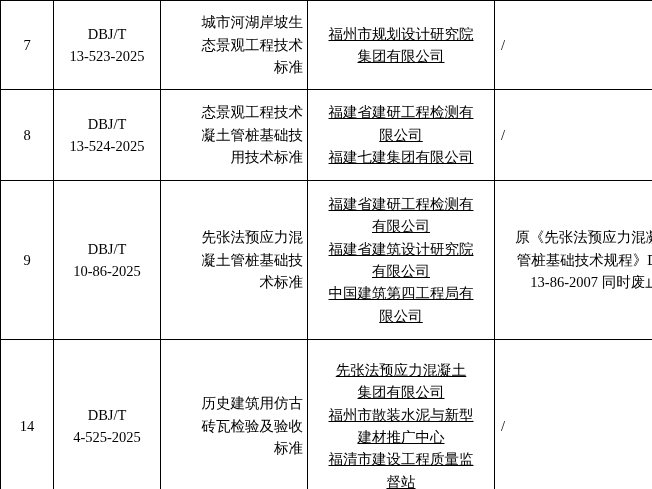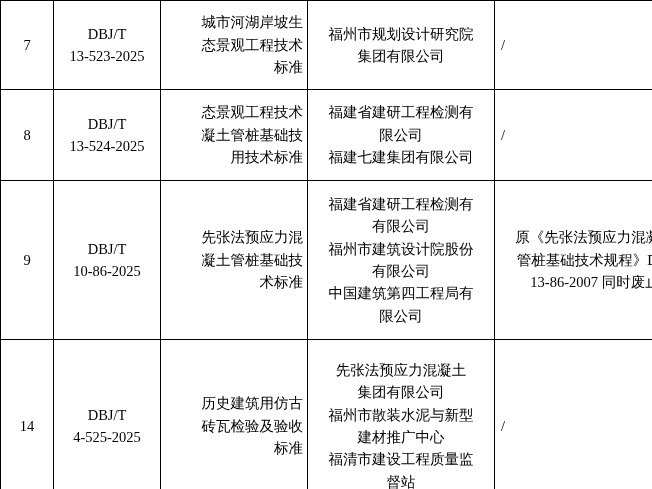--- a/index.html
+++ b/index.html
@@ -34,21 +34,21 @@
     padding: 6px 4px;
     word-break: break-all;
   }
   td.col-no    { width: 44px;  font-size: 14px; }
   td.col-code  { width: 98px;  }
   td.col-name  { width: 138px; }
   td.col-unit  { width: 178px; }
   td.col-note  { width: 190px; text-align: left; padding-left: 6px; line-height: 1.5; }
   td.col-note.dash { text-align: left; padding-left: 6px; }
   .code-line { display: block; }
-  .org-line  { display: block; }
+  .org-line  { display: block; text-decoration: underline; }
   .name-line { display: block; text-align: right; }
   .note-text { display: block; text-indent: 0; }
   .dash-mark { display: block; font-size: 14.5px; }
   
   tr.r7  td { height: 76px; }
   tr.r8  td { height: 78px; }
   tr.r9  td { height: 146px; }
   tr.r10 td { height: 160px; }
 </style>
 </head>
@@ -112,21 +112,21 @@
           <span class="code-line">10-86-2025</span>
         </td>
         <td class="col-name">
           <span class="name-line">先张法预应力混</span>
           <span class="name-line">凝土管桩基础技</span>
           <span class="name-line">术标准</span>
         </td>
         <td class="col-unit">
           <span class="org-line">福建省建研工程检测有</span>
           <span class="org-line">有限公司</span>
-          <span class="org-line">福州市建筑设计院股份</span>
+          <span class="org-line">福建省建筑设计研究院</span>
           <span class="org-line">有限公司</span>
           <span class="org-line">中国建筑第四工程局有</span>
           <span class="org-line">限公司</span>
         </td>
         <td class="col-note">
           <span class="note-text">原《先张法预应力混凝土</span>
           <span class="note-text">管桩基础技术规程》DBJ</span>
           <span class="note-text">13-86-2007 同时废止</span>
         </td>
       </tr>

